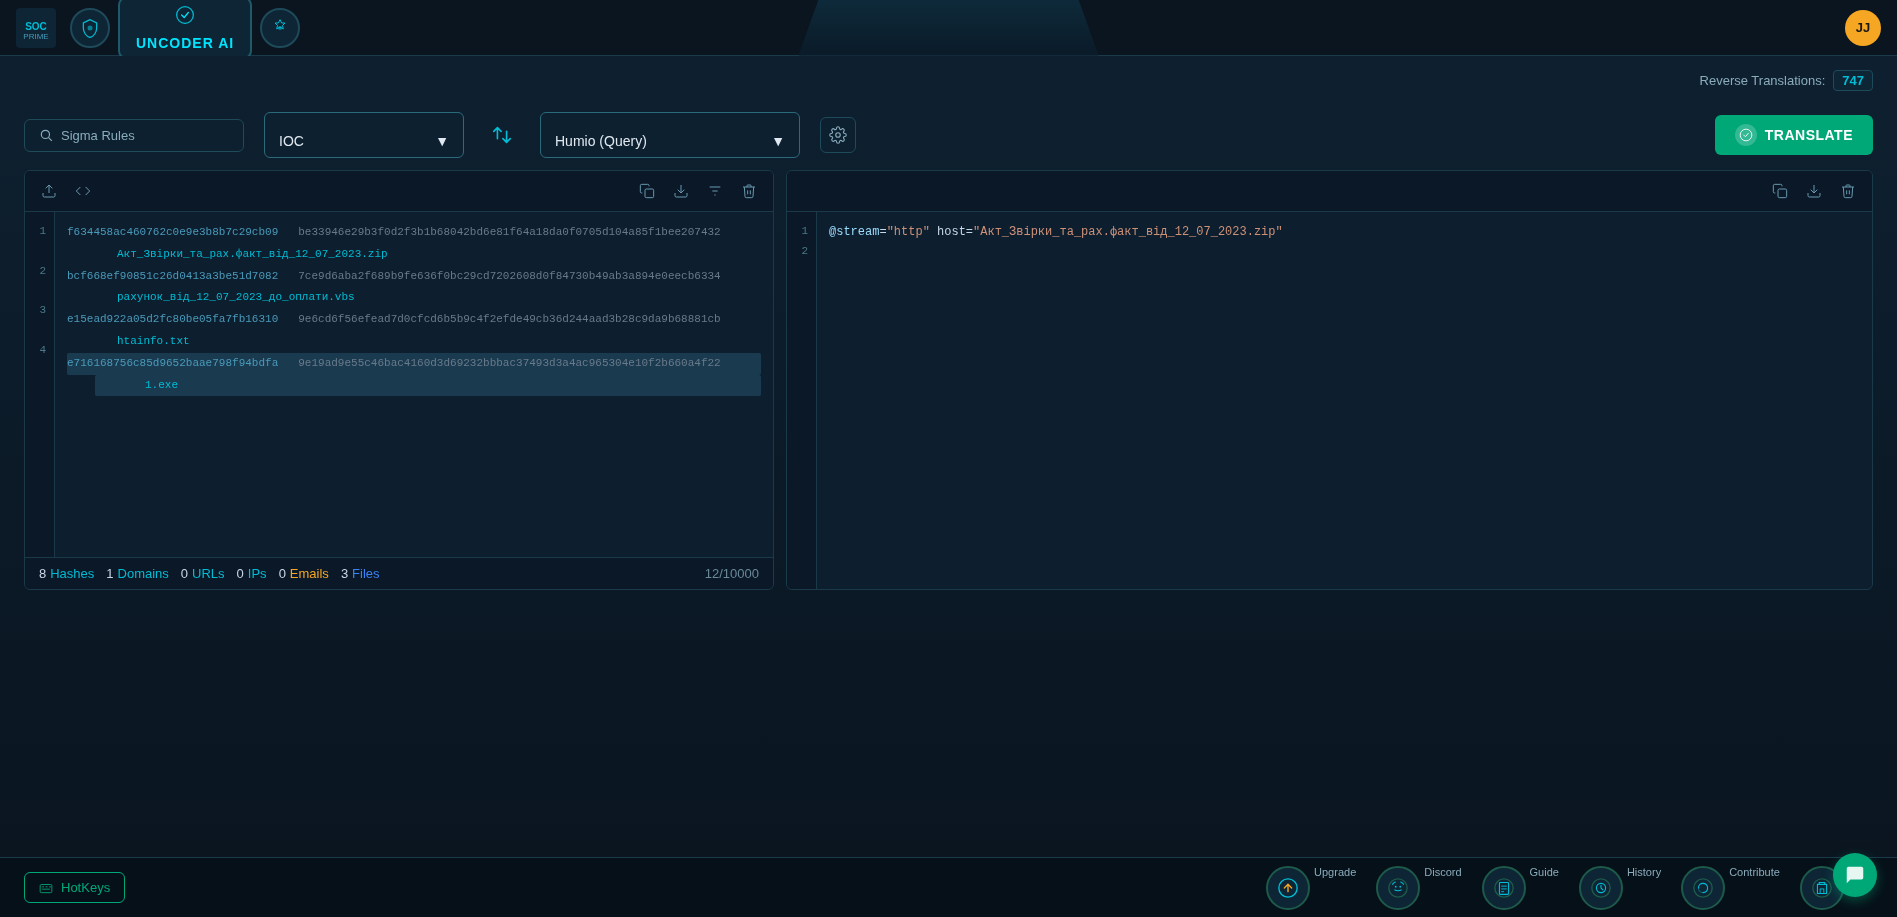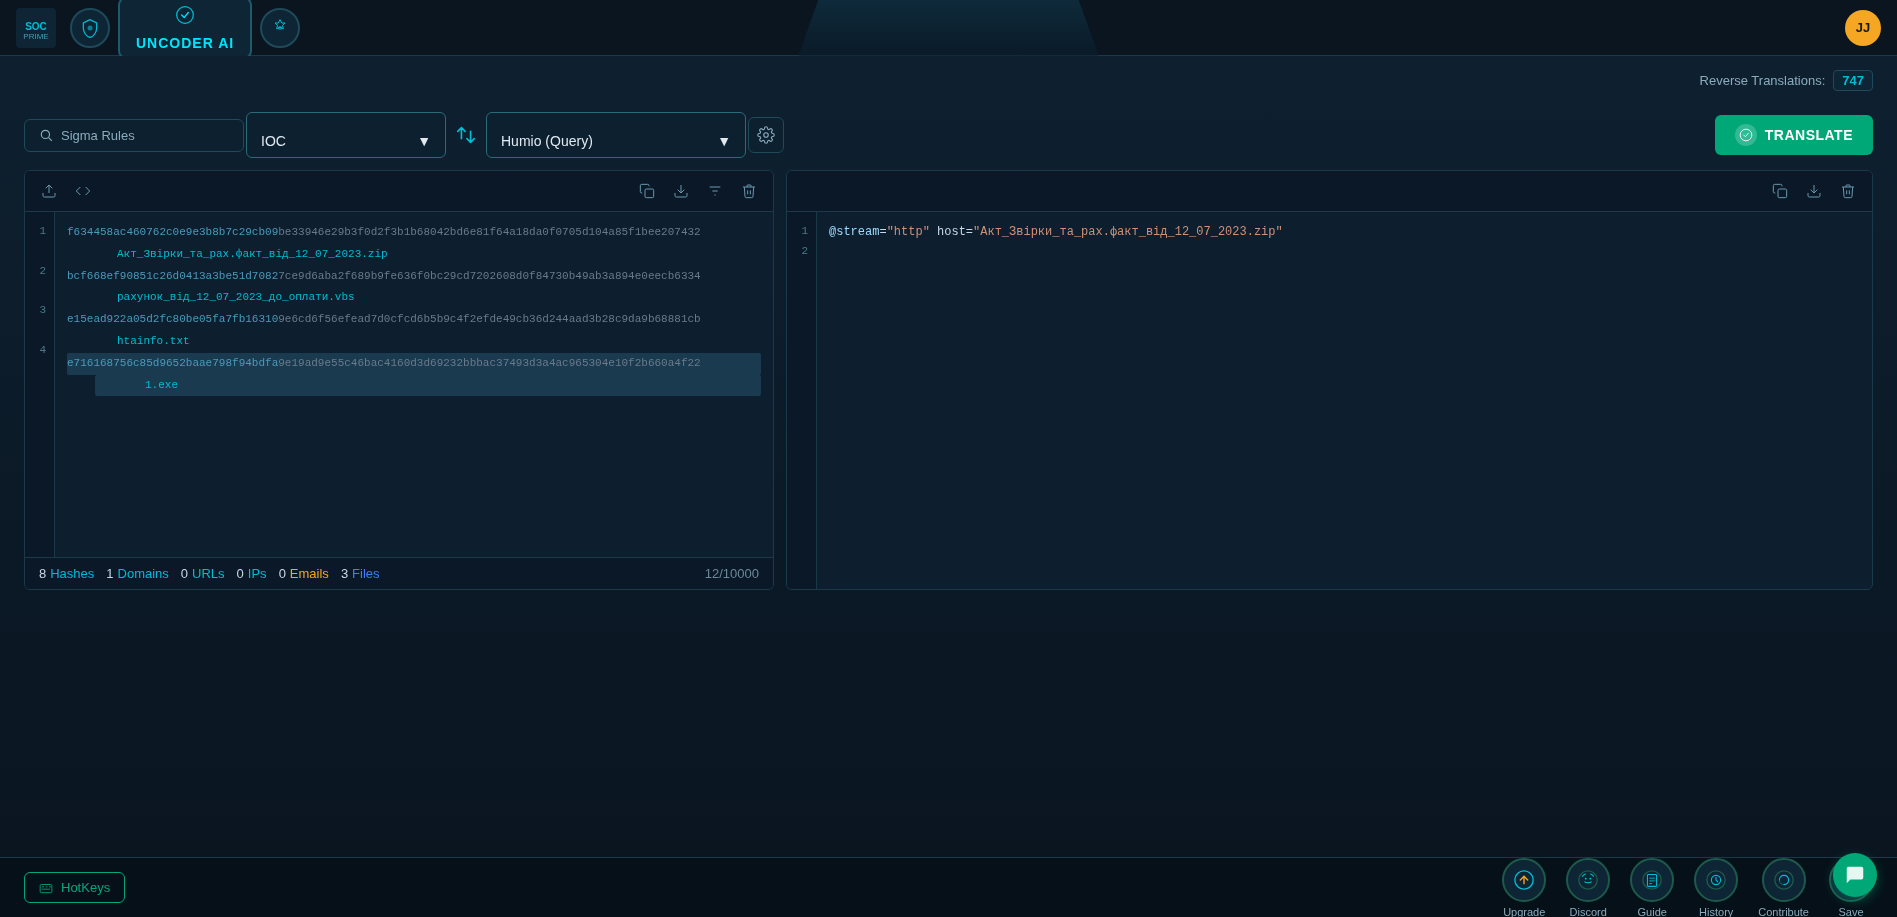--- a/index.html
+++ b/index.html
@@ -103,21 +103,21 @@
       padding: 2px 8px;
       color: #00bcd4;
       font-weight: 700;
       font-size: 13px;
     }
 
     
     .toolbar-row {
       display: flex;
       align-items: center;
-      gap: 2px;
+      gap: 20px;
       margin-top: 40px;
       margin-bottom: 12px;
     }
 
     .search-box {
       display: flex; align-items: center; gap: 8px;
       background: #0d2030;
       border: 1px solid #1e4a5a;
       border-radius: 6px;
       padding: 8px 14px;
@@ -238,21 +238,21 @@
     .editor-content {
       flex: 1;
       padding: 10px 12px;
       overflow: auto;
       line-height: 1.8;
     }
 
     .code-line {
       display: flex;
       flex-wrap: wrap;
-      gap: 0;
+      gap: 20px;
       padding: 1px 0;
     }
     .code-line.selected { background: #1a3a50; border-radius: 2px; }
 
     .hash-val { color: #4a9aba; font-size: 11px; }
     .filename { color: #00bcd4; font-size: 11px; }
     .hash-long { color: #6a7a8a; font-size: 11px; }
 
     .output-line { color: #c8d8e8; font-size: 12px; }
     .output-string { color: #ce9178; }
@@ -306,22 +306,21 @@
 
     .bottom-actions {
       margin-left: auto;
       display: flex;
       align-items: center;
       gap: 20px;
     }
 
     .bottom-action {
       display: flex;
-      flex-direction: column;
-      align-items: center;
+      flex-direction: row;
       gap: 4px;
       cursor: pointer;
     }
     .bottom-action-icon {
       width: 44px; height: 44px;
       border-radius: 50%;
       border: 2px solid #1e5a4a;
       background: #0d2535;
       display: flex; align-items: center; justify-content: center;
       font-size: 18px;

